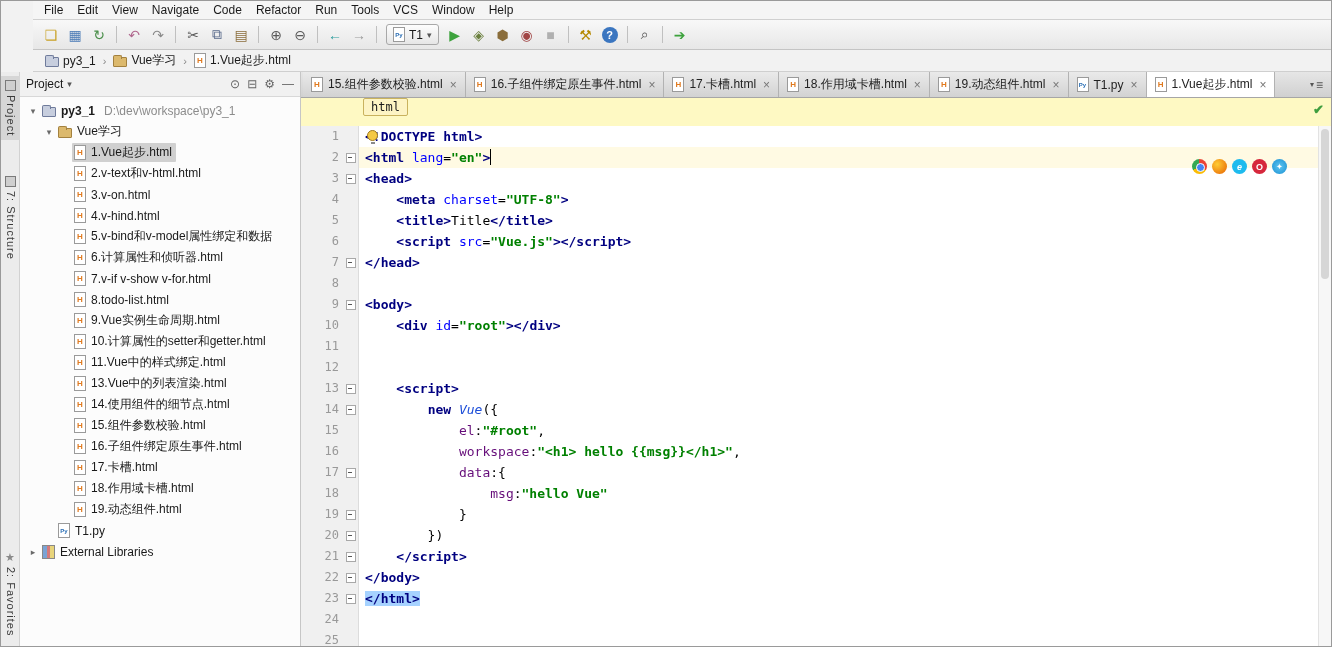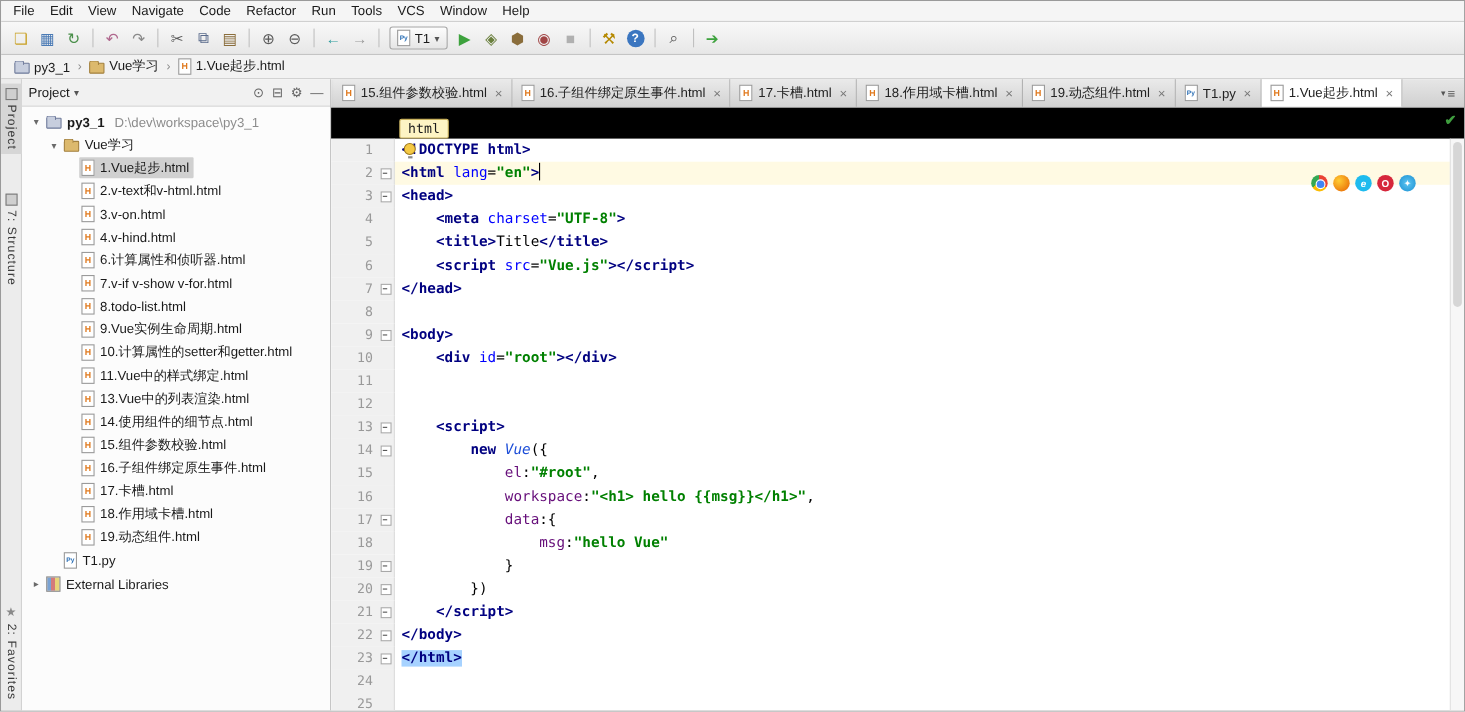--- a/index.html
+++ b/index.html
@@ -1,18 +1,18 @@
 <!DOCTYPE html>
 <html><head>
 <meta charset="utf-8">
 <style>
   * { margin:0; padding:0; box-sizing:border-box; }
   html,body { background:#ffffff; }
   body { font-family:"Liberation Sans", sans-serif; font-size:12px; color:#1a1a1a; }
-  .ide { position:relative; width:1332px; height:647px; background:#f2f2f2; overflow:hidden; border:1px solid #9a9a9a; }
+  .ide { position:relative; width:1332px; height:647px; background:#f2f2f2; overflow:hidden; border:1px solid #9a9a9a;padding-left:32px; }
 
   
   .menu-bar { height:19px; display:flex; align-items:center; background:#f5f5f5; border-bottom:1px solid #d0d0d0; padding-left:4px; }
   .menu-item { padding:1px 7px; cursor:default; }
 
   
   .toolbar { height:30px; display:flex; align-items:center; background:linear-gradient(#f8f8f8,#e7e7e7); border-bottom:1px solid #c4c4c4; padding-left:6px; }
   .tb-icon { width:24px; height:22px; display:inline-flex; align-items:center; justify-content:center; font-size:14px; cursor:default; }
   .tb-icon.circle { width:16px; height:16px; border-radius:50%; margin:0 4px; font-size:11px; font-weight:bold; }
   .tb-sep { width:1px; height:17px; background:#c0c0c0; margin:0 5px; }
@@ -67,21 +67,21 @@
   .editor-area { flex:1; min-width:0; display:flex; flex-direction:column; background:#ffffff; }
 
   .tab-bar { height:26px; flex:none; display:flex; align-items:stretch; background:linear-gradient(#e6e6e6,#d0d0d0); border-bottom:1px solid #a6a6a6; padding-left:2px; }
   .tab { display:inline-flex; align-items:center; gap:5px; padding:0 8px; font-size:12px; color:#222;
          background:linear-gradient(#eaeaea,#d2d2d2); border-right:1px solid #b2b2b2; cursor:default; white-space:nowrap; }
   .tab.active { background:#ffffff; }
   .tab-close { color:#777; font-size:12px; margin-left:2px; }
   .tab-list-btn { margin-left:auto; display:flex; align-items:center; gap:2px; padding:0 8px; color:#555; cursor:default; }
   .tab-list-btn .tri { font-size:8px; }
 
-  .chip-row { height:28px; flex:none; position:relative; display:flex; align-items:flex-end; background:#000000; }
+  .chip-row { height:28px; flex:none; position:relative; display:flex; align-items:flex-start; background:#fef9c3; }
   .chip { margin-left:62px; padding:1px 7px; font:12px "DejaVu Sans Mono",monospace; background:#fdf4c4; border:1px solid #c9b25e; border-radius:2px; }
   .ok-tick { position:absolute; right:7px; top:4px; color:#3f9e3f; font-weight:bold; font-size:13px; }
 
   .code-wrap { flex:1; position:relative; overflow:hidden; font:13px/21px "DejaVu Sans Mono",monospace; }
   .ed-row { display:flex; height:21px; }
   .g-cell { flex:none; width:58px; display:flex; background:#f0f0f0; border-right:1px solid #dcdcdc; }
   .ln { flex:1; text-align:right; padding-right:5px; color:#999; font-size:12px; cursor:default; }
   .fold { flex:none; width:14px; position:relative; }
   .fold.has::after { content:""; position:absolute; left:2px; top:6px; width:8px; height:8px; background:#fff; border:1px solid #a8a8a8; }
   .fold.has::before { content:""; position:absolute; left:4px; top:10px; width:4px; height:1px; background:#555; z-index:1; }
@@ -259,20 +259,28 @@
             <span class="t-content">
               <span class="ic ic-html"></span>
               <span class="t-label">4.v-hind.html</span>
             </span>
           </div>
           <div class="tree-row">
             <span class="t-ind" style="width: 38px;"></span>
             <span class="t-arrow"></span>
             <span class="t-content">
               <span class="ic ic-html"></span>
+              <span class="t-label">5.v-bind和v-model属性绑定和数据</span>
+            </span>
+          </div>
+          <div class="tree-row">
+            <span class="t-ind" style="width: 38px;"></span>
+            <span class="t-arrow"></span>
+            <span class="t-content">
+              <span class="ic ic-html"></span>
               <span class="t-label">6.计算属性和侦听器.html</span>
             </span>
           </div>
           <div class="tree-row">
             <span class="t-ind" style="width: 38px;"></span>
             <span class="t-arrow"></span>
             <span class="t-content">
               <span class="ic ic-html"></span>
               <span class="t-label">7.v-if v-show v-for.html</span>
             </span>

